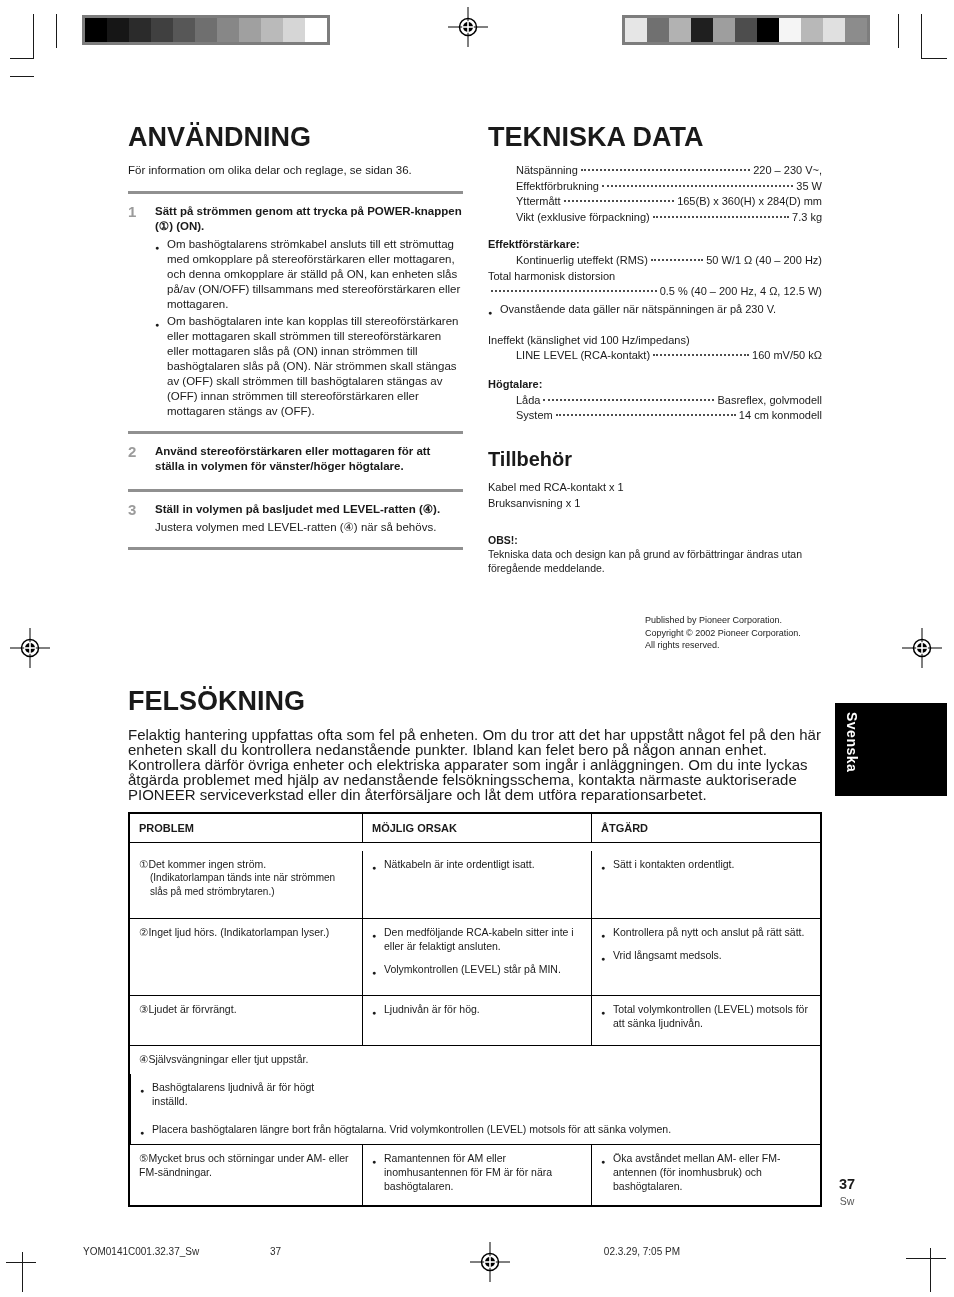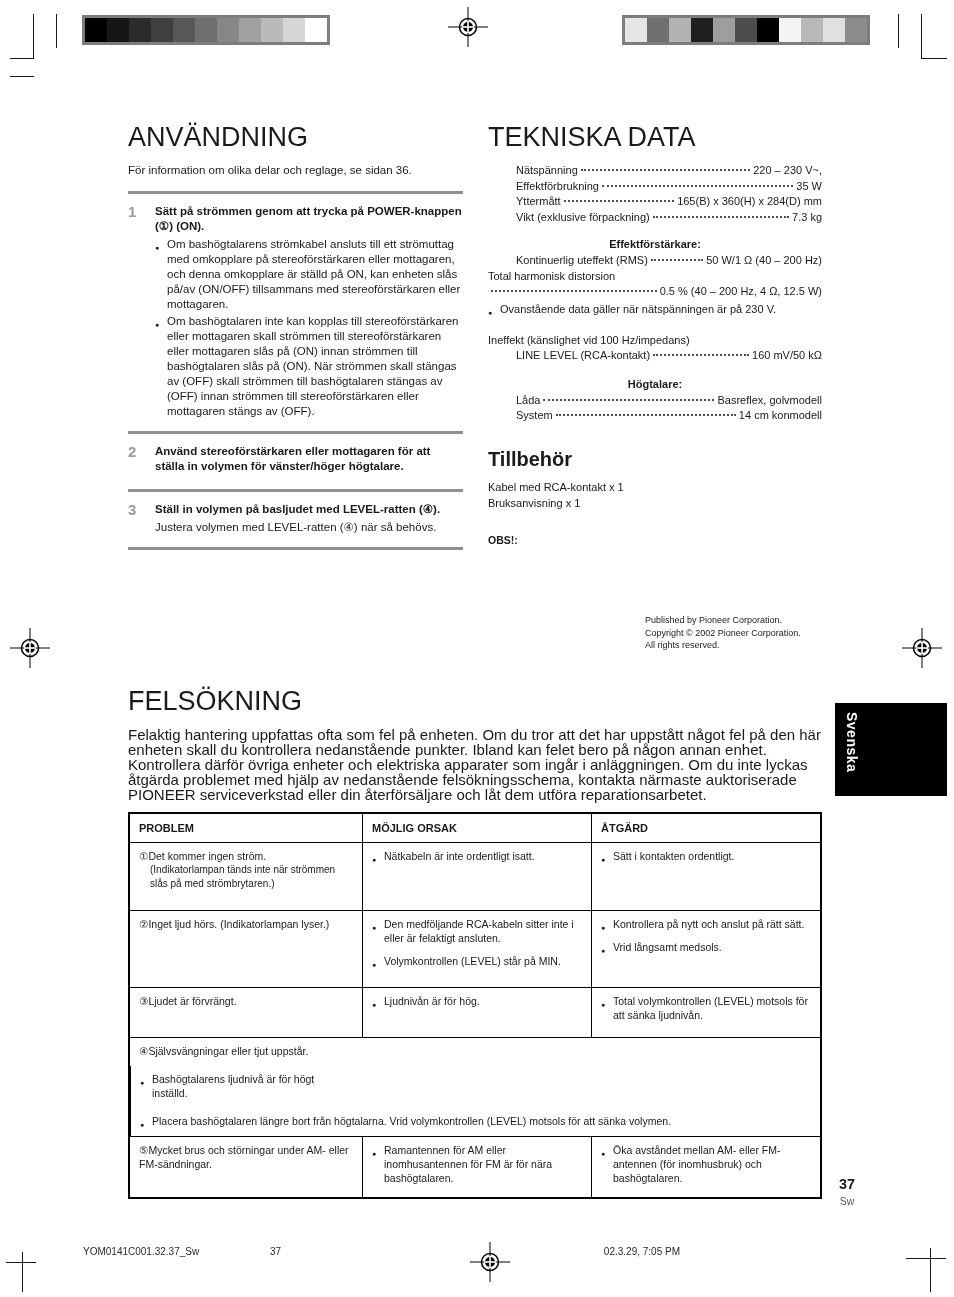--- a/index.html
+++ b/index.html
@@ -10,61 +10,61 @@
   
   .calib{position:absolute;top:15px;display:flex;border:3px solid #7d7d7d;height:24px;}
   .calib .swatch{width:22px;height:24px;}
   .calib-left{left:82px;}
   .calib-right{left:622px;}
   .regmark{position:absolute;width:40px;height:40px;}
   .cm{position:absolute;background:#1a1a1a;}
   
   .col-left{position:absolute;left:128px;top:122px;width:335px;}
   .col-right{position:absolute;left:488px;top:122px;width:334px;}
-  .h1{font-size:27px;font-weight:normal;letter-spacing:0;margin:0 0 11px 0;line-height:30px;}
+  .h1{font-size:27px;font-weight:bold;letter-spacing:0;margin:0 0 11px 0;line-height:30px;}
   .h2{font-size:20px;font-weight:bold;margin:24px 0 8px 0;}
   .body-text{font-size:11.5px;line-height:15.5px;}
   .divider{height:3px;background:#909090;margin:12px 0 10px 0;}
   .step{display:flex;}
   .step-num{width:27px;flex:none;font-size:15px;font-weight:bold;color:#9b9b9b;line-height:16px;}
   .step-body{flex:1;}
   .step-title{font-weight:bold;font-size:11.5px;line-height:15px;margin-bottom:3px;}
   .bullet-item{position:relative;padding-left:12px;}
   .bullet-item::before{content:"\25CF";position:absolute;left:0;top:3.5px;font-size:7px;}
   .step-bullet{font-size:11.5px;line-height:15px;margin-top:2px;}
   .cell-bullet{font-size:10.5px;line-height:14px;}
   .cell-bullet + .cell-bullet{margin-top:9px;}
   .plain-line{font-size:11px;line-height:16px;}
   
   .spec-line{display:flex;align-items:baseline;font-size:11px;line-height:15.5px;}
   .spec-label{white-space:nowrap;padding-left:28px;}
   .spec-value{white-space:nowrap;}
   .leader{flex:1;min-width:8px;border-bottom:2px dotted #4d4d4d;margin:0 3px;transform:translateY(-3px);}
   .spec-cont{font-size:11px;line-height:15.5px;text-align:right;}
-  .subhead{font-size:11px;font-weight:bold;line-height:15.5px;margin-top:12px;text-align:center;}
+  .subhead{font-size:11px;font-weight:bold;line-height:15.5px;margin-top:12px;}
   .spec-note{margin-top:1px;font-size:11px;line-height:15px;}
   .mt16{margin-top:16px;}
   .mt14{margin-top:14px;}
   .obs-head{font-size:10.5px;font-weight:bold;margin-top:22px;line-height:14px;}
   .obs-body{font-size:10.5px;line-height:14.5px;width:330px;}
   .publisher{position:absolute;left:645px;top:614px;font-size:9px;line-height:12.5px;color:#222;}
   
   .felsokning{position:absolute;left:128px;top:686px;width:694px;}
   .fel-intro{font-size:15px;line-height:15px;}
   .tbl{margin-top:10px;border:2px solid #000;}
   .trow{display:flex;border-bottom:1px solid #000;}
   .trow:last-child{border-bottom:none;}
   .tc{padding:6px 9px 8px 9px;box-sizing:border-box;}
   .tc1{width:232px;flex:none;}
   .tc2{width:229px;flex:none;border-left:1px solid #000;}
   .tc3{flex:1;border-left:1px solid #000;}
   .thead .tc{font-size:11px;font-weight:bold;padding:8px 9px;}
   .prob{font-size:10.5px;line-height:14px;}
   .prob-note{font-size:10px;line-height:13.5px;padding-left:11px;}
-  .rh1{min-height:67px;} .rh2{min-height:76px;} .rh3{min-height:49px;}
+  .rh1{min-height:67px;margin-top:8px;} .rh2{min-height:76px;} .rh3{min-height:49px;}
   .rh4{min-height:74px;flex-direction:column;} .rh5{min-height:60px;}
   
   .svenska{position:absolute;left:835px;top:703px;width:112px;height:93px;background:#000;}
   .svenska span{position:absolute;left:9px;top:9px;writing-mode:vertical-rl;color:#fff;
     font-weight:bold;font-size:14px;letter-spacing:0.5px;}
   .pagebox{position:absolute;left:815px;top:1176px;width:64px;text-align:center;}
   .pagebox .num{font-size:14.5px;font-weight:bold;}
   .pagebox .lang{font-size:10.5px;color:#555;margin-top:3px;}
   .footer-item{position:absolute;top:1246px;font-size:10px;color:#2a2a2a;}
   .f-left{left:83px;} .f-num{left:270px;}
@@ -236,20 +236,21 @@
     <span class="spec-value">14 cm konmodell</span>
   </div>
 
   <div class="h2">Tillbehör</div>
   <div>
       <div class="plain-line">Kabel med RCA-kontakt x 1</div>
       <div class="plain-line">Bruksanvisning  x 1</div>
     </div>
 
   <div class="obs-head">OBS!:</div>
+  <div class="obs-body">Tekniska data och design kan på grund av förbättringar ändras utan föregående meddelande.</div>
 </div>
 
 <div class="publisher">
   <div>Published by Pioneer Corporation.</div>
   <div>Copyright © 2002 Pioneer Corporation.</div>
   <div>All rights reserved.</div>
 </div>
 
 <div class="felsokning">
   <div class="h1">FELSÖKNING</div>

